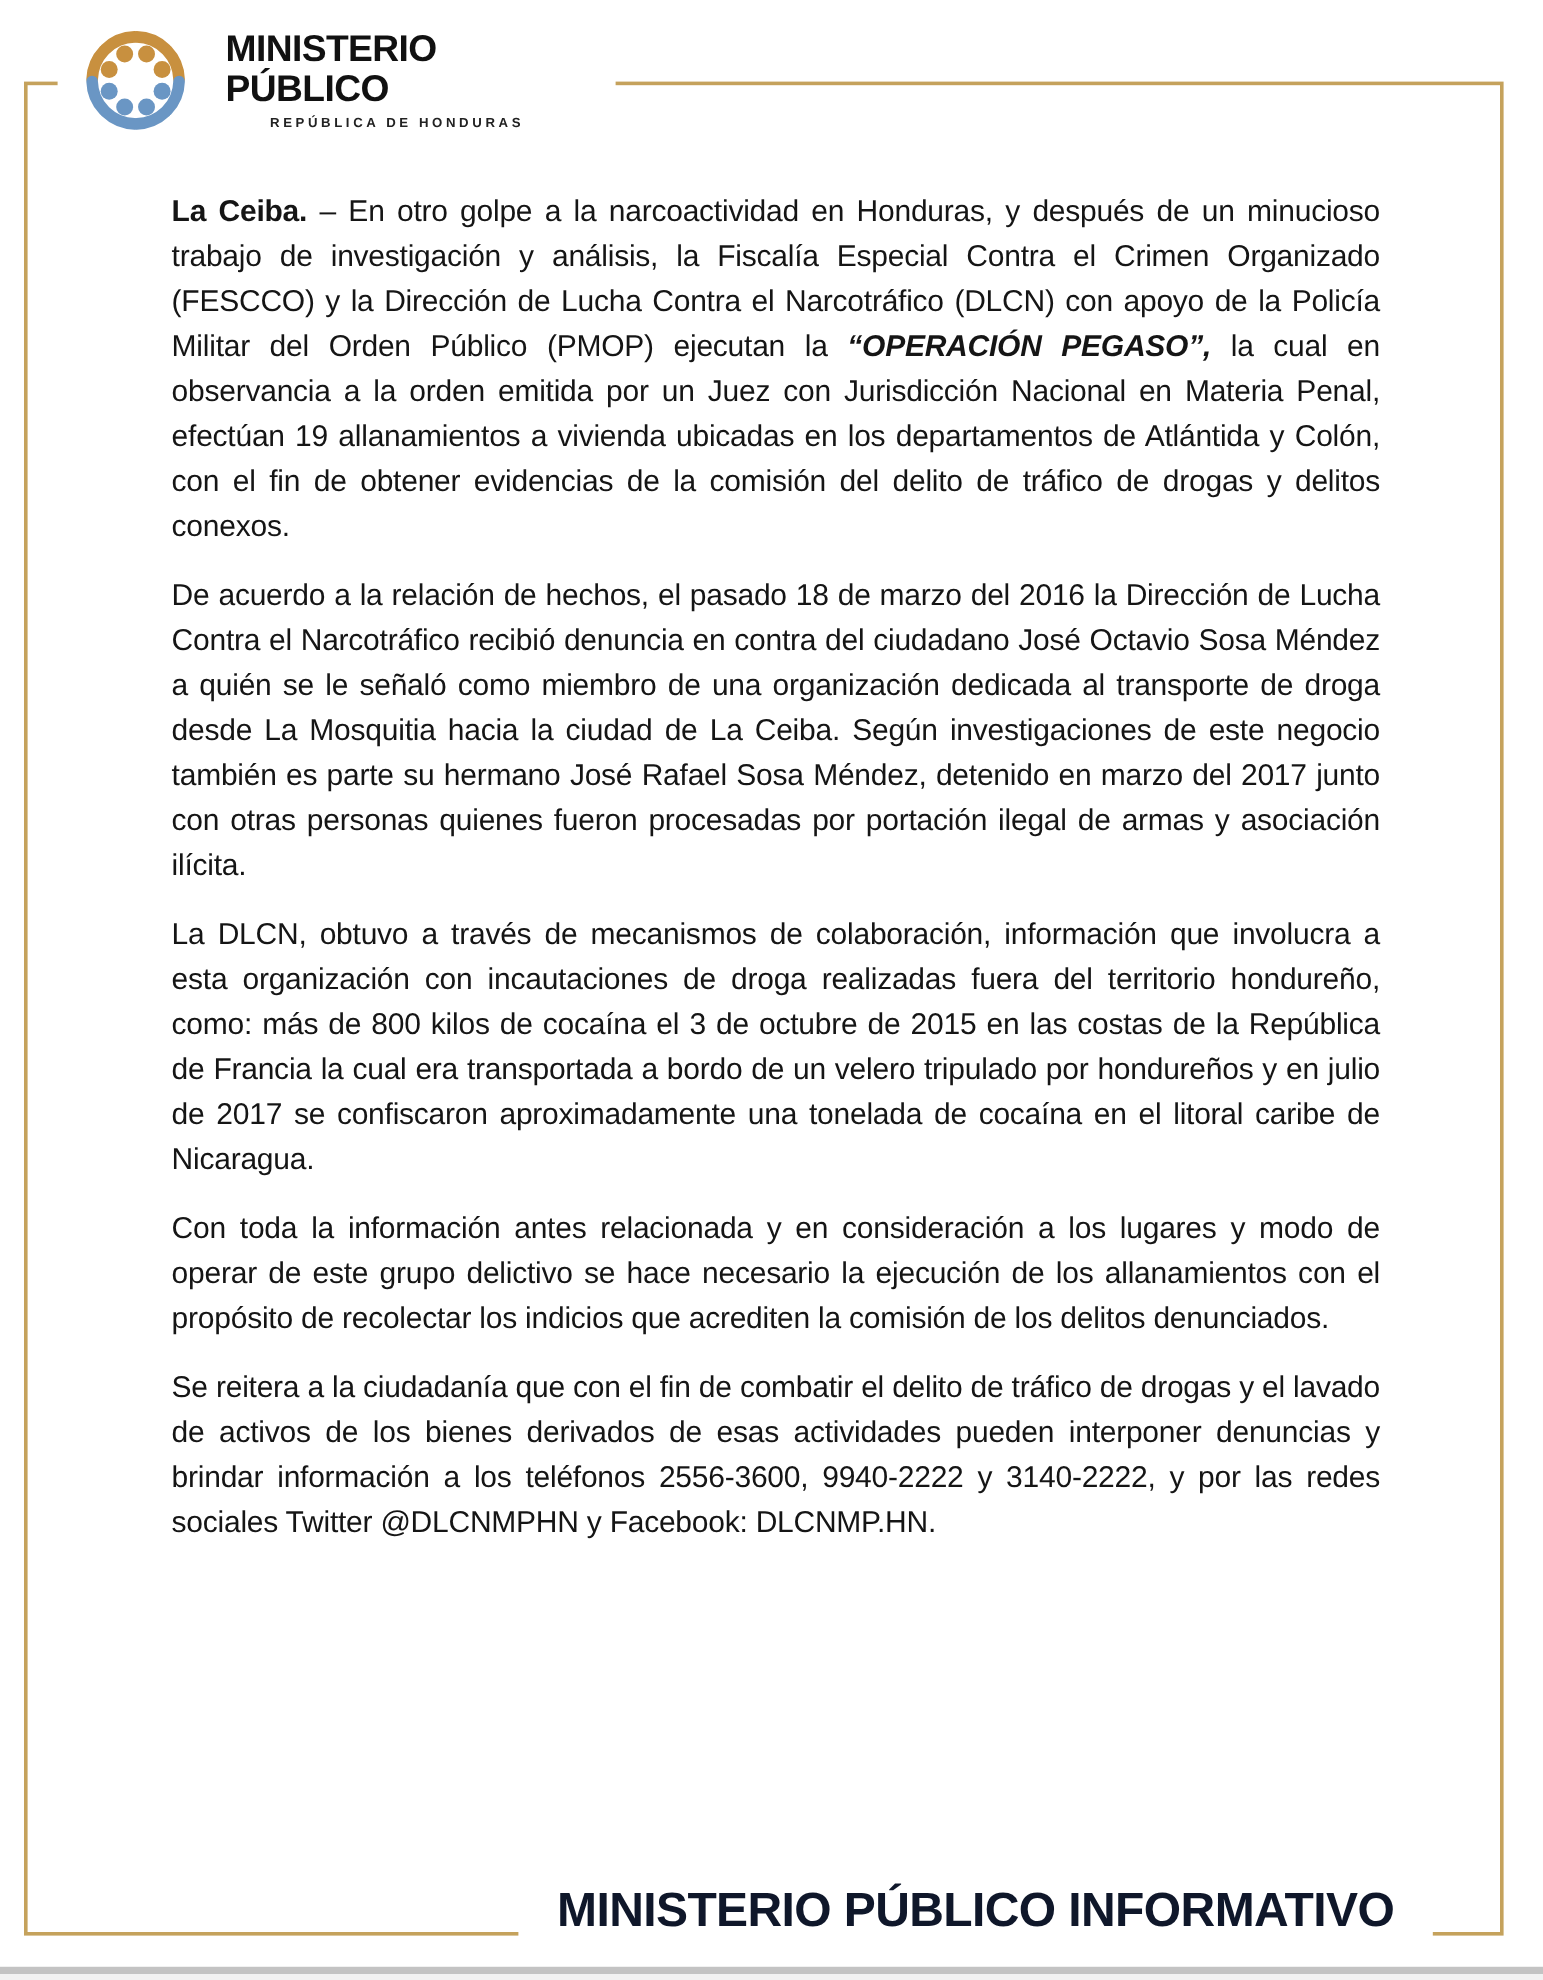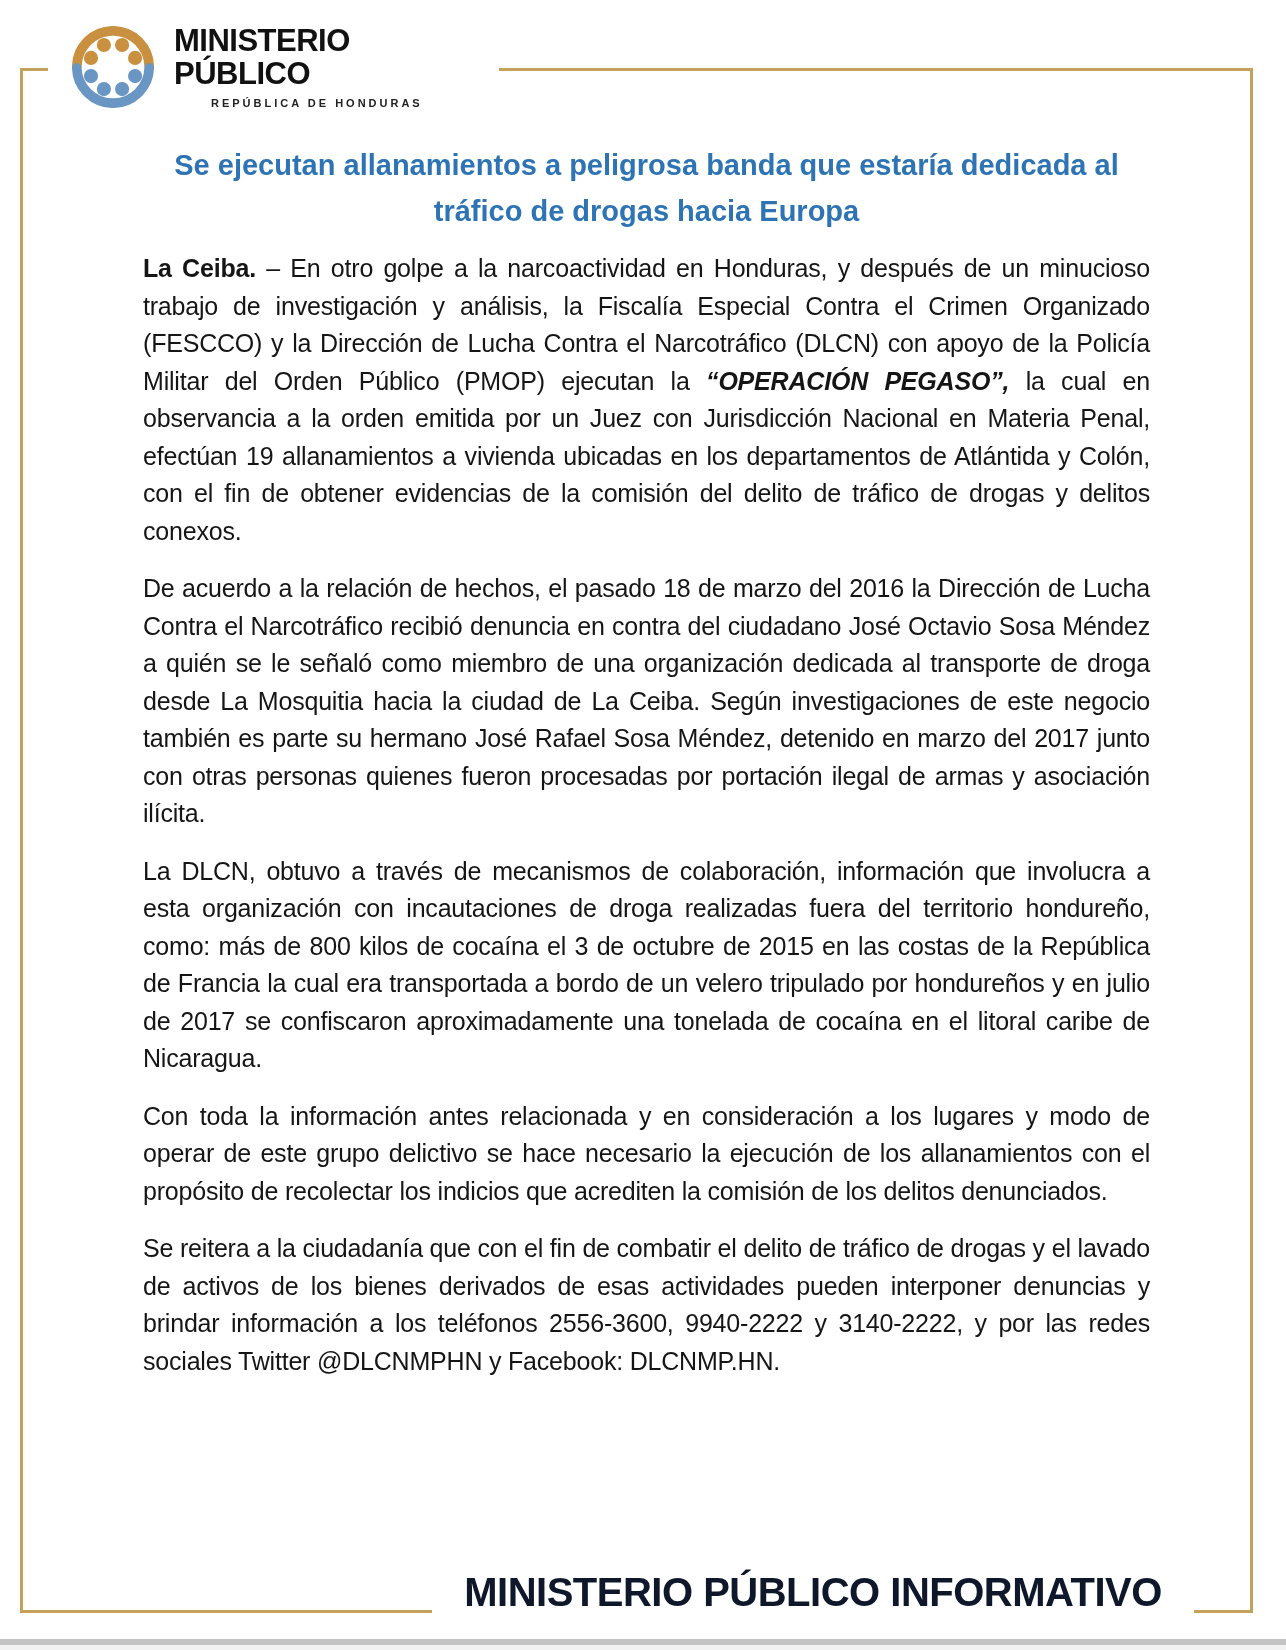--- a/index.html
+++ b/index.html
@@ -8,21 +8,21 @@
     font-family:"Liberation Sans",sans-serif;color:#1a1a1a;overflow:hidden;
   }
   
   .frame{
     position:absolute;left:20px;top:68px;width:1233px;height:1545px;
     border:3px solid #c5a25c;box-sizing:border-box;z-index:1;
   }
   
   .logo-block{
     position:absolute;left:48px;top:10px;z-index:3;background:#ffffff;
-    display:flex;align-items:flex-start;gap:4px;padding:4px 76px 10px 8px;
+    display:flex;align-items:flex-start;gap:18px;padding:4px 76px 10px 8px;
   }
   .emblem{width:114px;height:106px;display:block;}
   .logo-text{padding-top:10px;}
   .org-line{
     font-weight:bold;font-size:31px;line-height:33px;letter-spacing:-0.5px;color:#111111;
   }
   .tagline{
     font-weight:bold;font-size:11px;letter-spacing:3px;color:#222222;margin-top:7px;padding-left:37px;
   }
   
@@ -87,21 +87,20 @@
     </g>
   </svg>
   <div class="logo-text">
     <div class="org-line">MINISTERIO</div>
     <div class="org-line">PÚBLICO</div>
     <div class="tagline">REPÚBLICA DE HONDURAS</div>
   </div>
 </div>
 
 <div class="content">
-  <h1 class="title">Se ejecutan allanamientos a peligrosa banda que estaría dedicada al tráfico de drogas hacia Europa</h1>
   <div class="body-text" id="article-body">
       <p><span class="b">La Ceiba.</span><span> – En otro golpe a la narcoactividad en Honduras, y después de un minucioso trabajo de investigación y análisis, la Fiscalía Especial Contra el Crimen Organizado (FESCCO) y la Dirección de Lucha Contra el Narcotráfico (DLCN) con apoyo de la Policía Militar del Orden Público (PMOP) ejecutan la </span><span class="b i">“OPERACIÓN PEGASO”,</span><span>  la cual en observancia a la orden emitida por un Juez con Jurisdicción Nacional en Materia Penal, efectúan 19 allanamientos a vivienda ubicadas en los departamentos de Atlántida y Colón, con el fin de obtener evidencias de la comisión del delito de tráfico de drogas y delitos conexos.</span></p>
       <p><span>De acuerdo a la relación de hechos, el pasado 18 de marzo del 2016 la Dirección de Lucha Contra el Narcotráfico recibió denuncia en contra del ciudadano José Octavio Sosa Méndez a quién se le señaló como miembro de una organización dedicada al transporte de droga desde La Mosquitia hacia la ciudad de La Ceiba. Según investigaciones de este negocio también es parte su hermano José Rafael Sosa Méndez, detenido en marzo del 2017 junto con otras personas quienes fueron procesadas por portación ilegal de armas y asociación ilícita.</span></p>
       <p><span>La DLCN, obtuvo a través de mecanismos de colaboración, información que involucra a esta organización con incautaciones de droga realizadas fuera del territorio hondureño, como: más de 800 kilos de cocaína el 3 de octubre de 2015 en las costas de la República de Francia la cual era transportada a bordo de un velero tripulado por hondureños y en julio de 2017 se confiscaron aproximadamente una tonelada de cocaína en el litoral caribe de Nicaragua.</span></p>
       <p><span>Con toda la información antes relacionada y en consideración a los lugares y modo de operar de este grupo delictivo se hace necesario la ejecución de los allanamientos con el propósito de recolectar los indicios que acrediten la comisión de los delitos denunciados.</span></p>
       <p><span>Se reitera a la ciudadanía que con el fin de combatir el delito de tráfico de drogas y el lavado de activos de los bienes derivados de esas actividades pueden interponer denuncias y brindar información a los teléfonos 2556-3600, 9940-2222 y 3140-2222, y por las redes sociales Twitter @DLCNMPHN y Facebook: DLCNMP.HN.</span></p>
     </div>
 </div>
 
 <div class="footer-banner">

